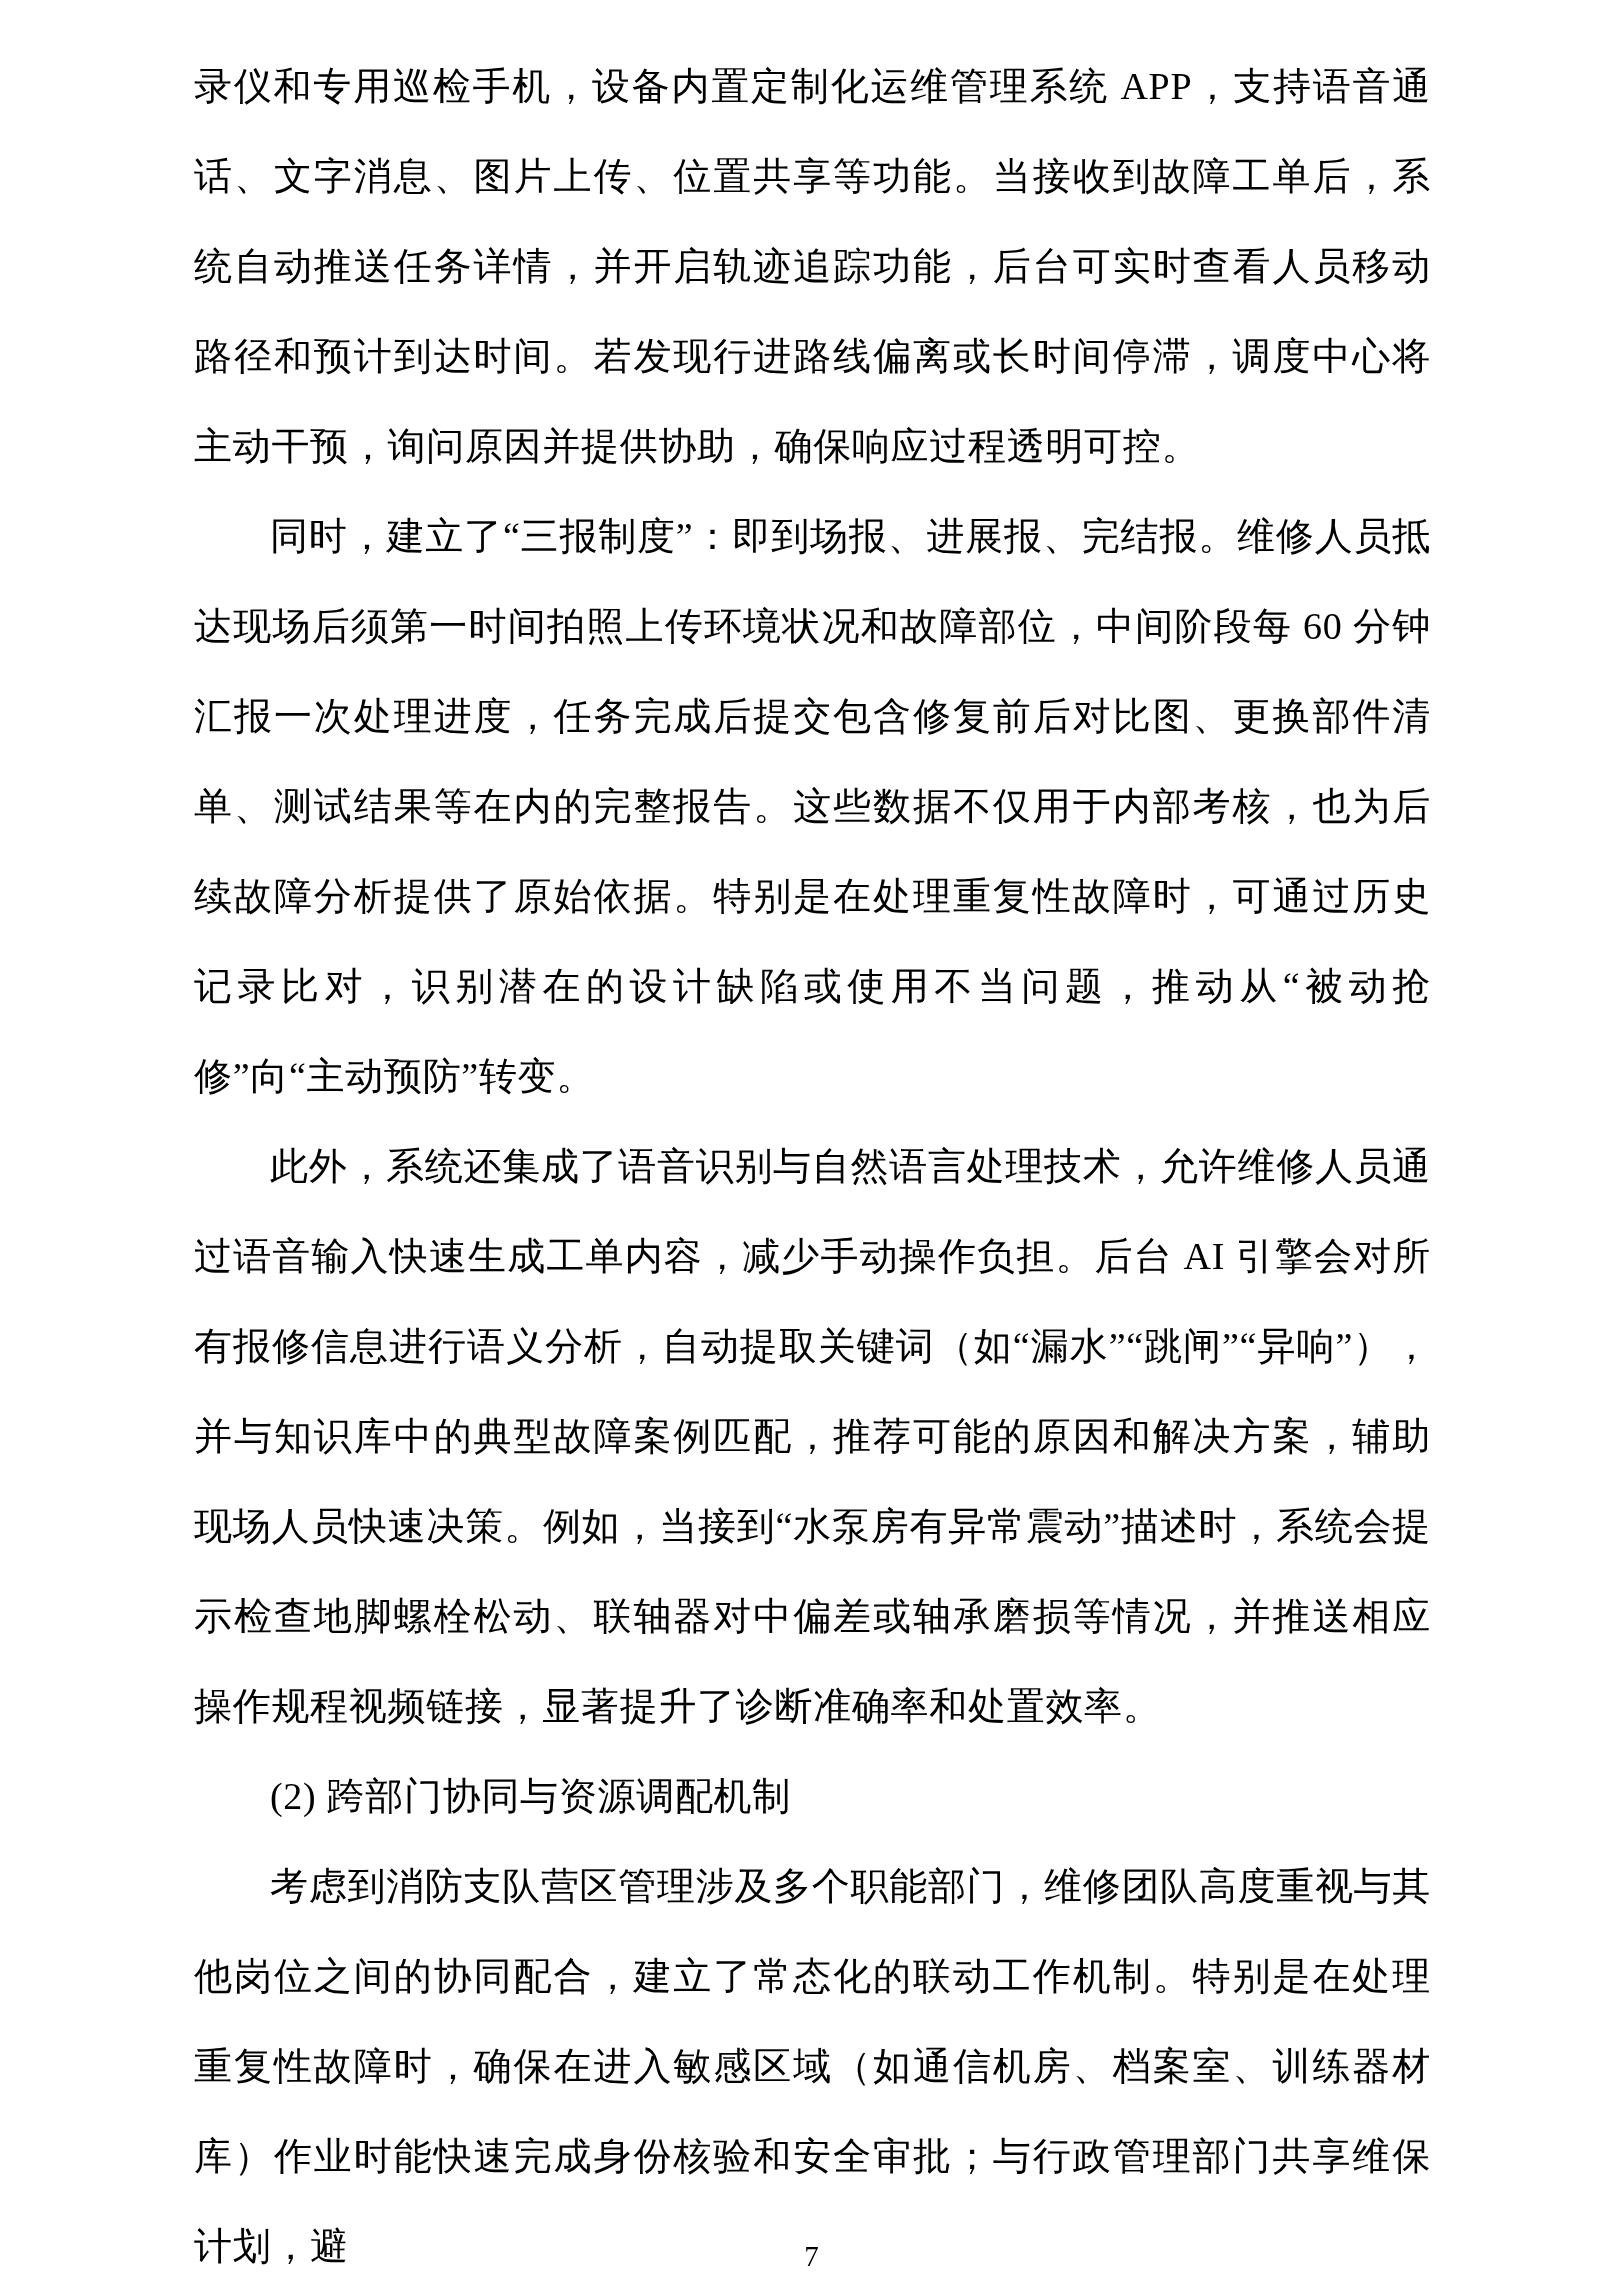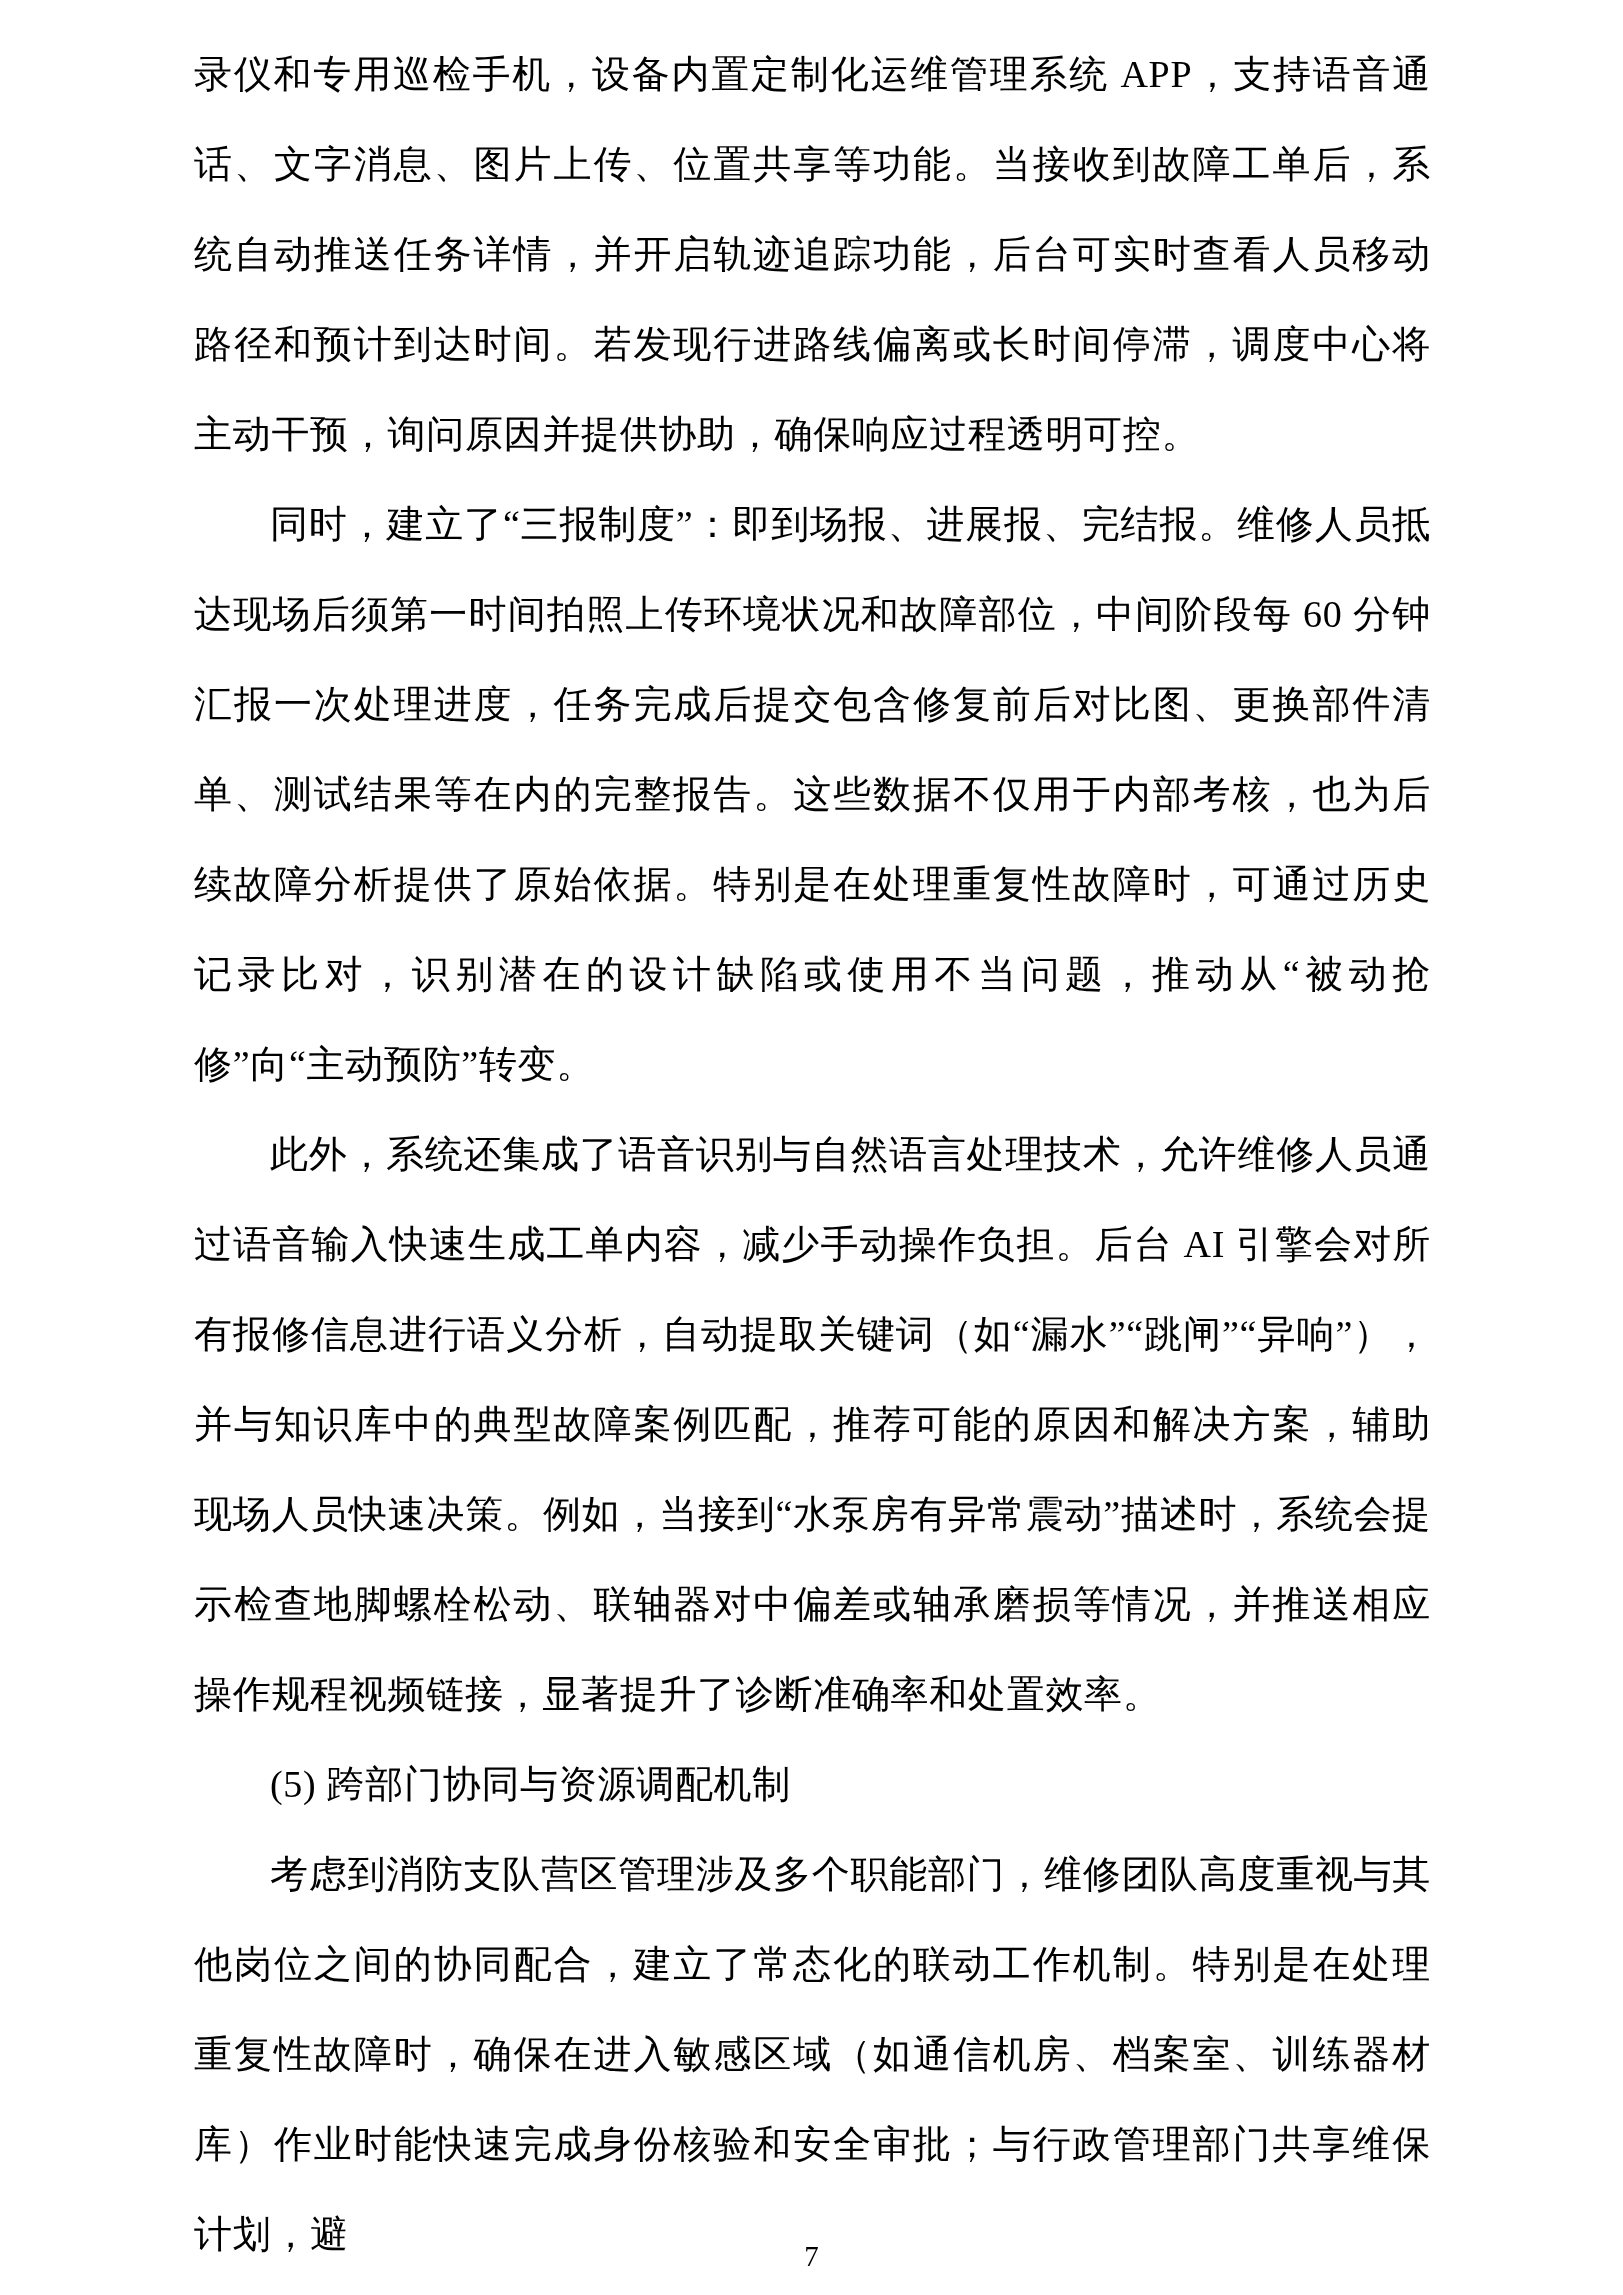--- a/index.html
+++ b/index.html
@@ -13,21 +13,21 @@
       background: #ffffff;
       position: relative;
       font-family: "Liberation Serif", "DejaVu Serif", serif;
       color: #000000;
       overflow: hidden;
     }
     .page {
       box-sizing: border-box;
       position: absolute;
       inset: 0;
-      padding: 29px 192px 0 194px;
+      padding: 41px 192px 0 194px;
     }
     .para {
       font-size: 38px;
       line-height: 90px;
       text-align: justify;
       margin: 0;
       text-indent: 2em;
       letter-spacing: 0.7px;
       word-break: normal;
     }
@@ -44,18 +44,18 @@
       line-height: 1;
     }
   </style>
 </head>
 <body>
 
 <div class="page">
   <p class="para no-indent">录仪和专用巡检手机，设备内置定制化运维管理系统 APP，支持语音通话、文字消息、图片上传、位置共享等功能。当接收到故障工单后，系统自动推送任务详情，并开启轨迹追踪功能，后台可实时查看人员移动路径和预计到达时间。若发现行进路线偏离或长时间停滞，调度中心将主动干预，询问原因并提供协助，确保响应过程透明可控。</p>
   <p class="para">同时，建立了“三报制度”：即到场报、进展报、完结报。维修人员抵达现场后须第一时间拍照上传环境状况和故障部位，中间阶段每 60 分钟汇报一次处理进度，任务完成后提交包含修复前后对比图、更换部件清单、测试结果等在内的完整报告。这些数据不仅用于内部考核，也为后续故障分析提供了原始依据。特别是在处理重复性故障时，可通过历史记录比对，识别潜在的设计缺陷或使用不当问题，推动从“被动抢修”向“主动预防”转变。</p>
   <p class="para">此外，系统还集成了语音识别与自然语言处理技术，允许维修人员通过语音输入快速生成工单内容，减少手动操作负担。后台 AI 引擎会对所有报修信息进行语义分析，自动提取关键词（如“漏水”“跳闸”“异响”），并与知识库中的典型故障案例匹配，推荐可能的原因和解决方案，辅助现场人员快速决策。例如，当接到“水泵房有异常震动”描述时，系统会提示检查地脚螺栓松动、联轴器对中偏差或轴承磨损等情况，并推送相应操作规程视频链接，显著提升了诊断准确率和处置效率。</p>
-  <p class="para">(5) 跨部门协同与资源调配机制</p>
+  <p class="para">(2) 跨部门协同与资源调配机制</p>
   <p class="para">考虑到消防支队营区管理涉及多个职能部门，维修团队高度重视与其他岗位之间的协同配合，建立了常态化的联动工作机制。特别是在处理重复性故障时，确保在进入敏感区域（如通信机房、档案室、训练器材库）作业时能快速完成身份核验和安全审批；与行政管理部门共享维保计划，避</p>
 
   <div class="page-footer">7</div>
 </div>
 
 
 </body></html>

